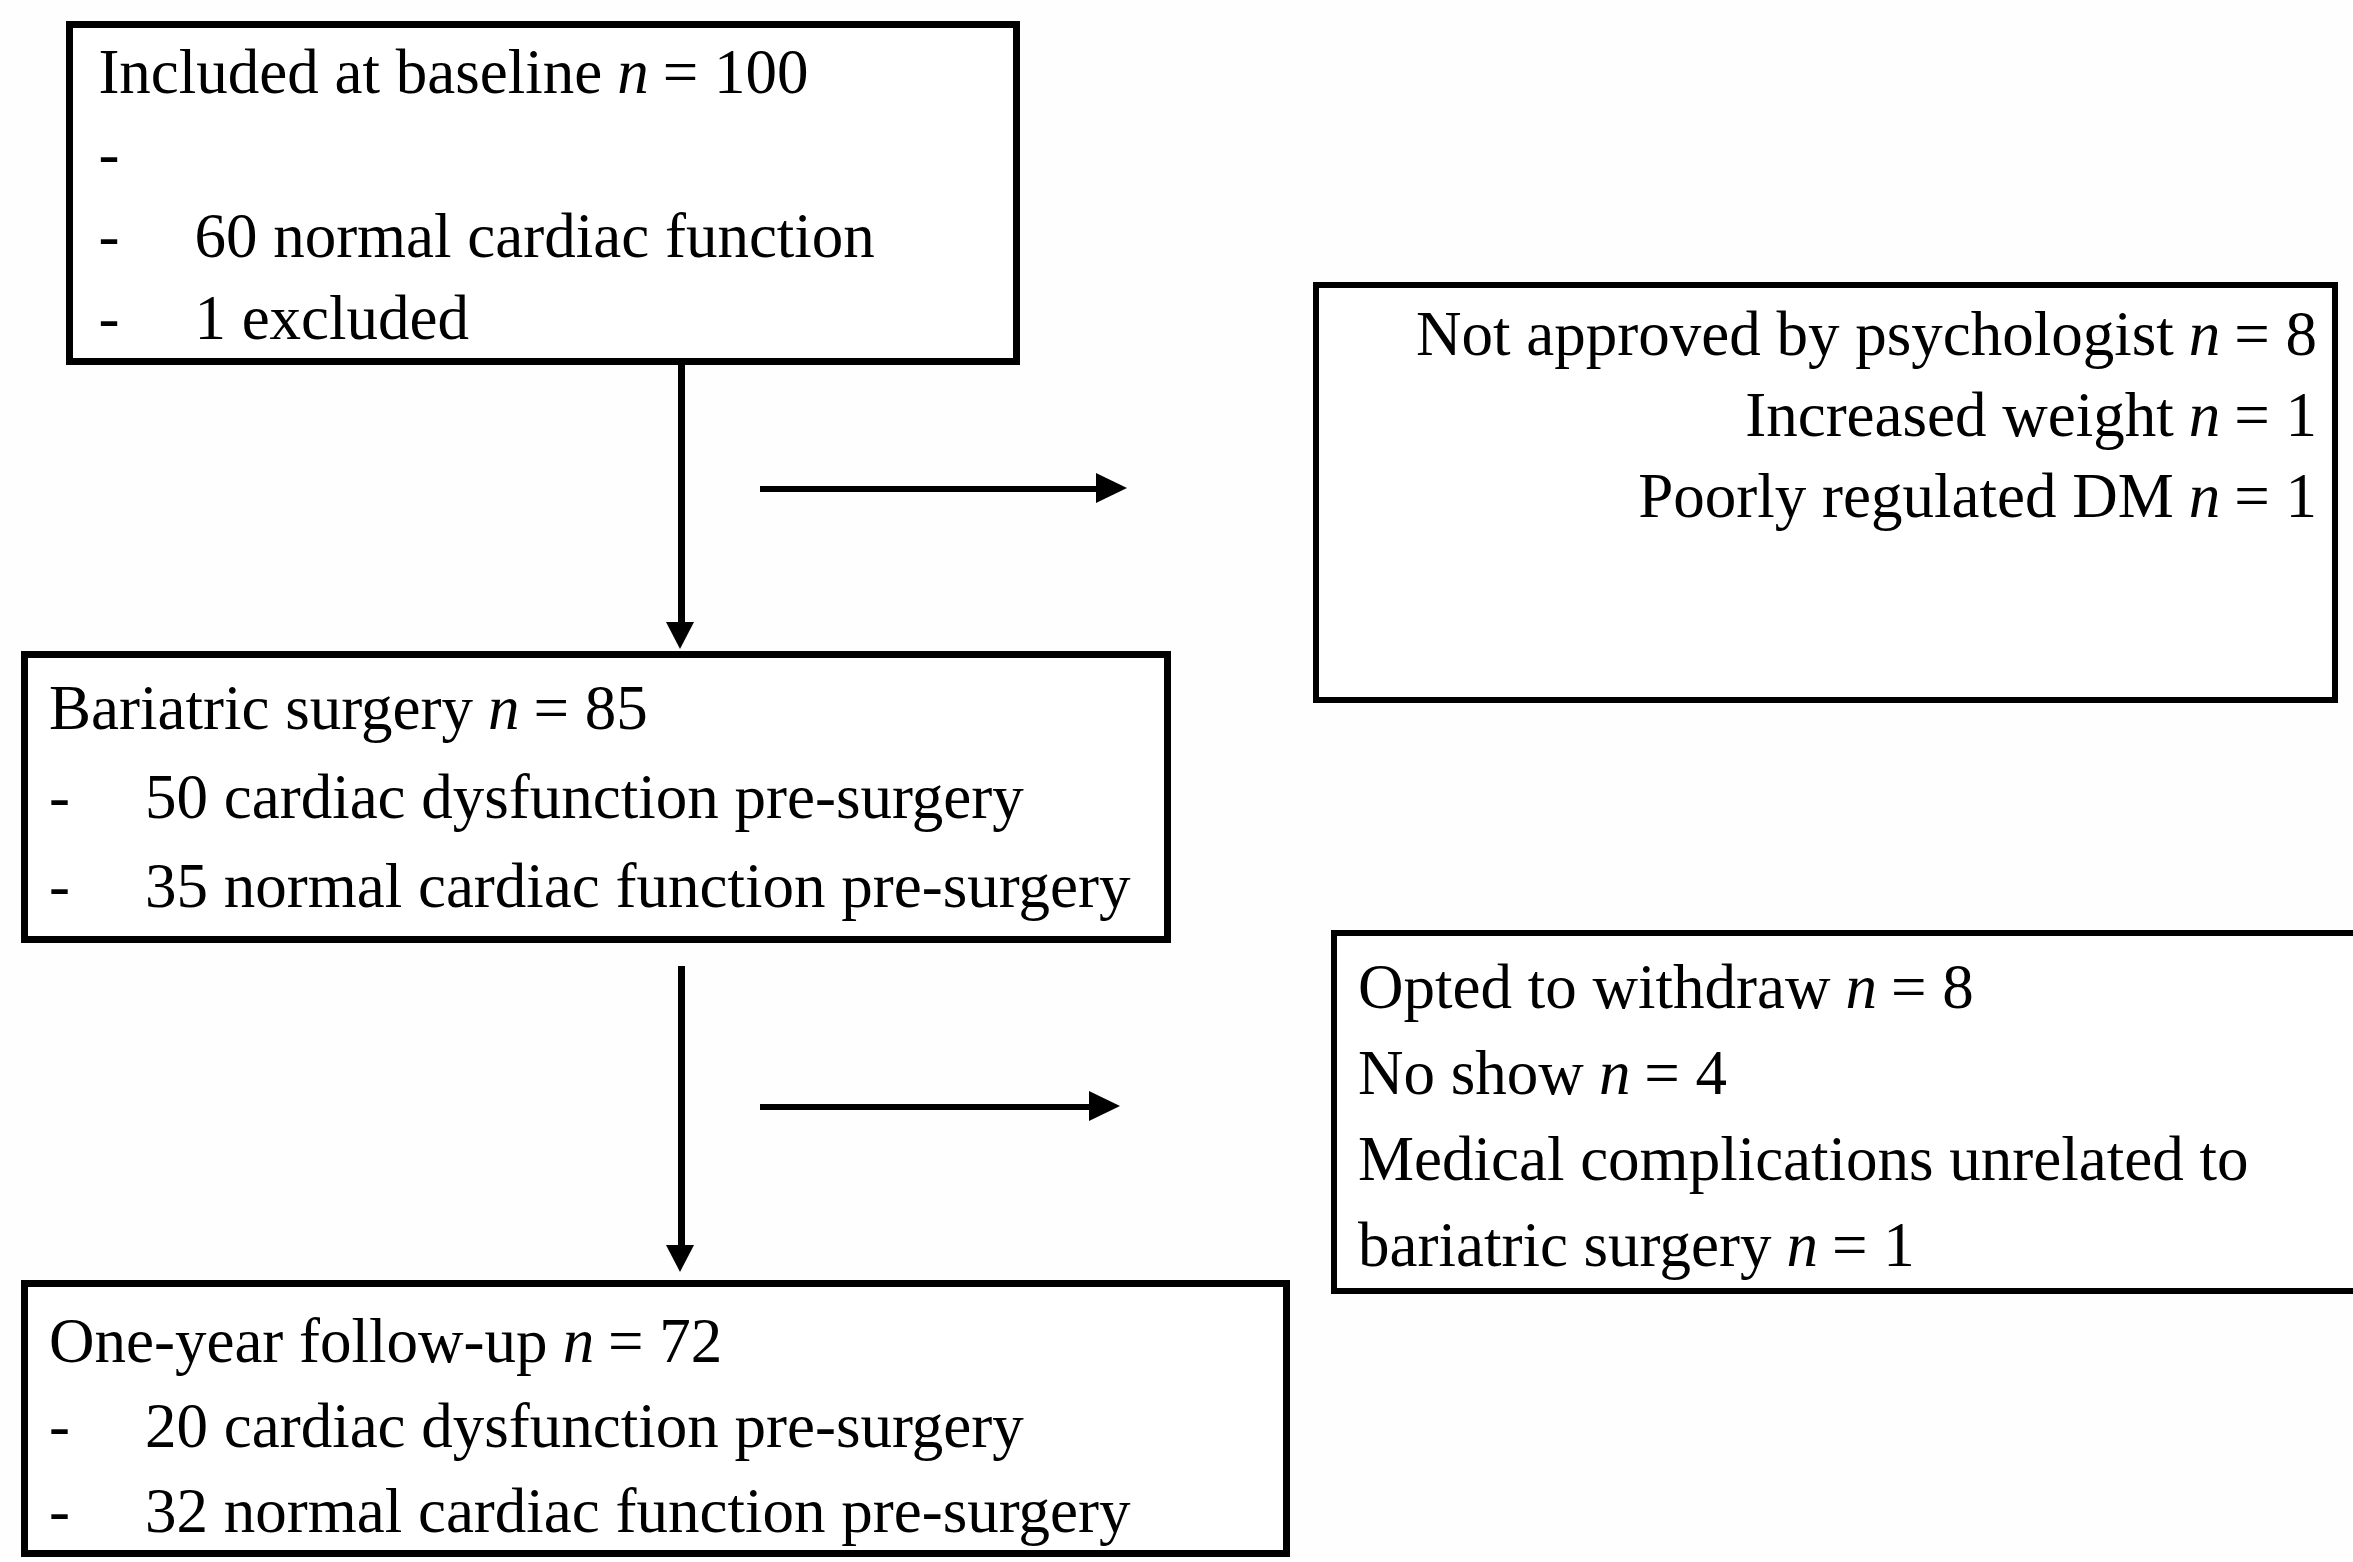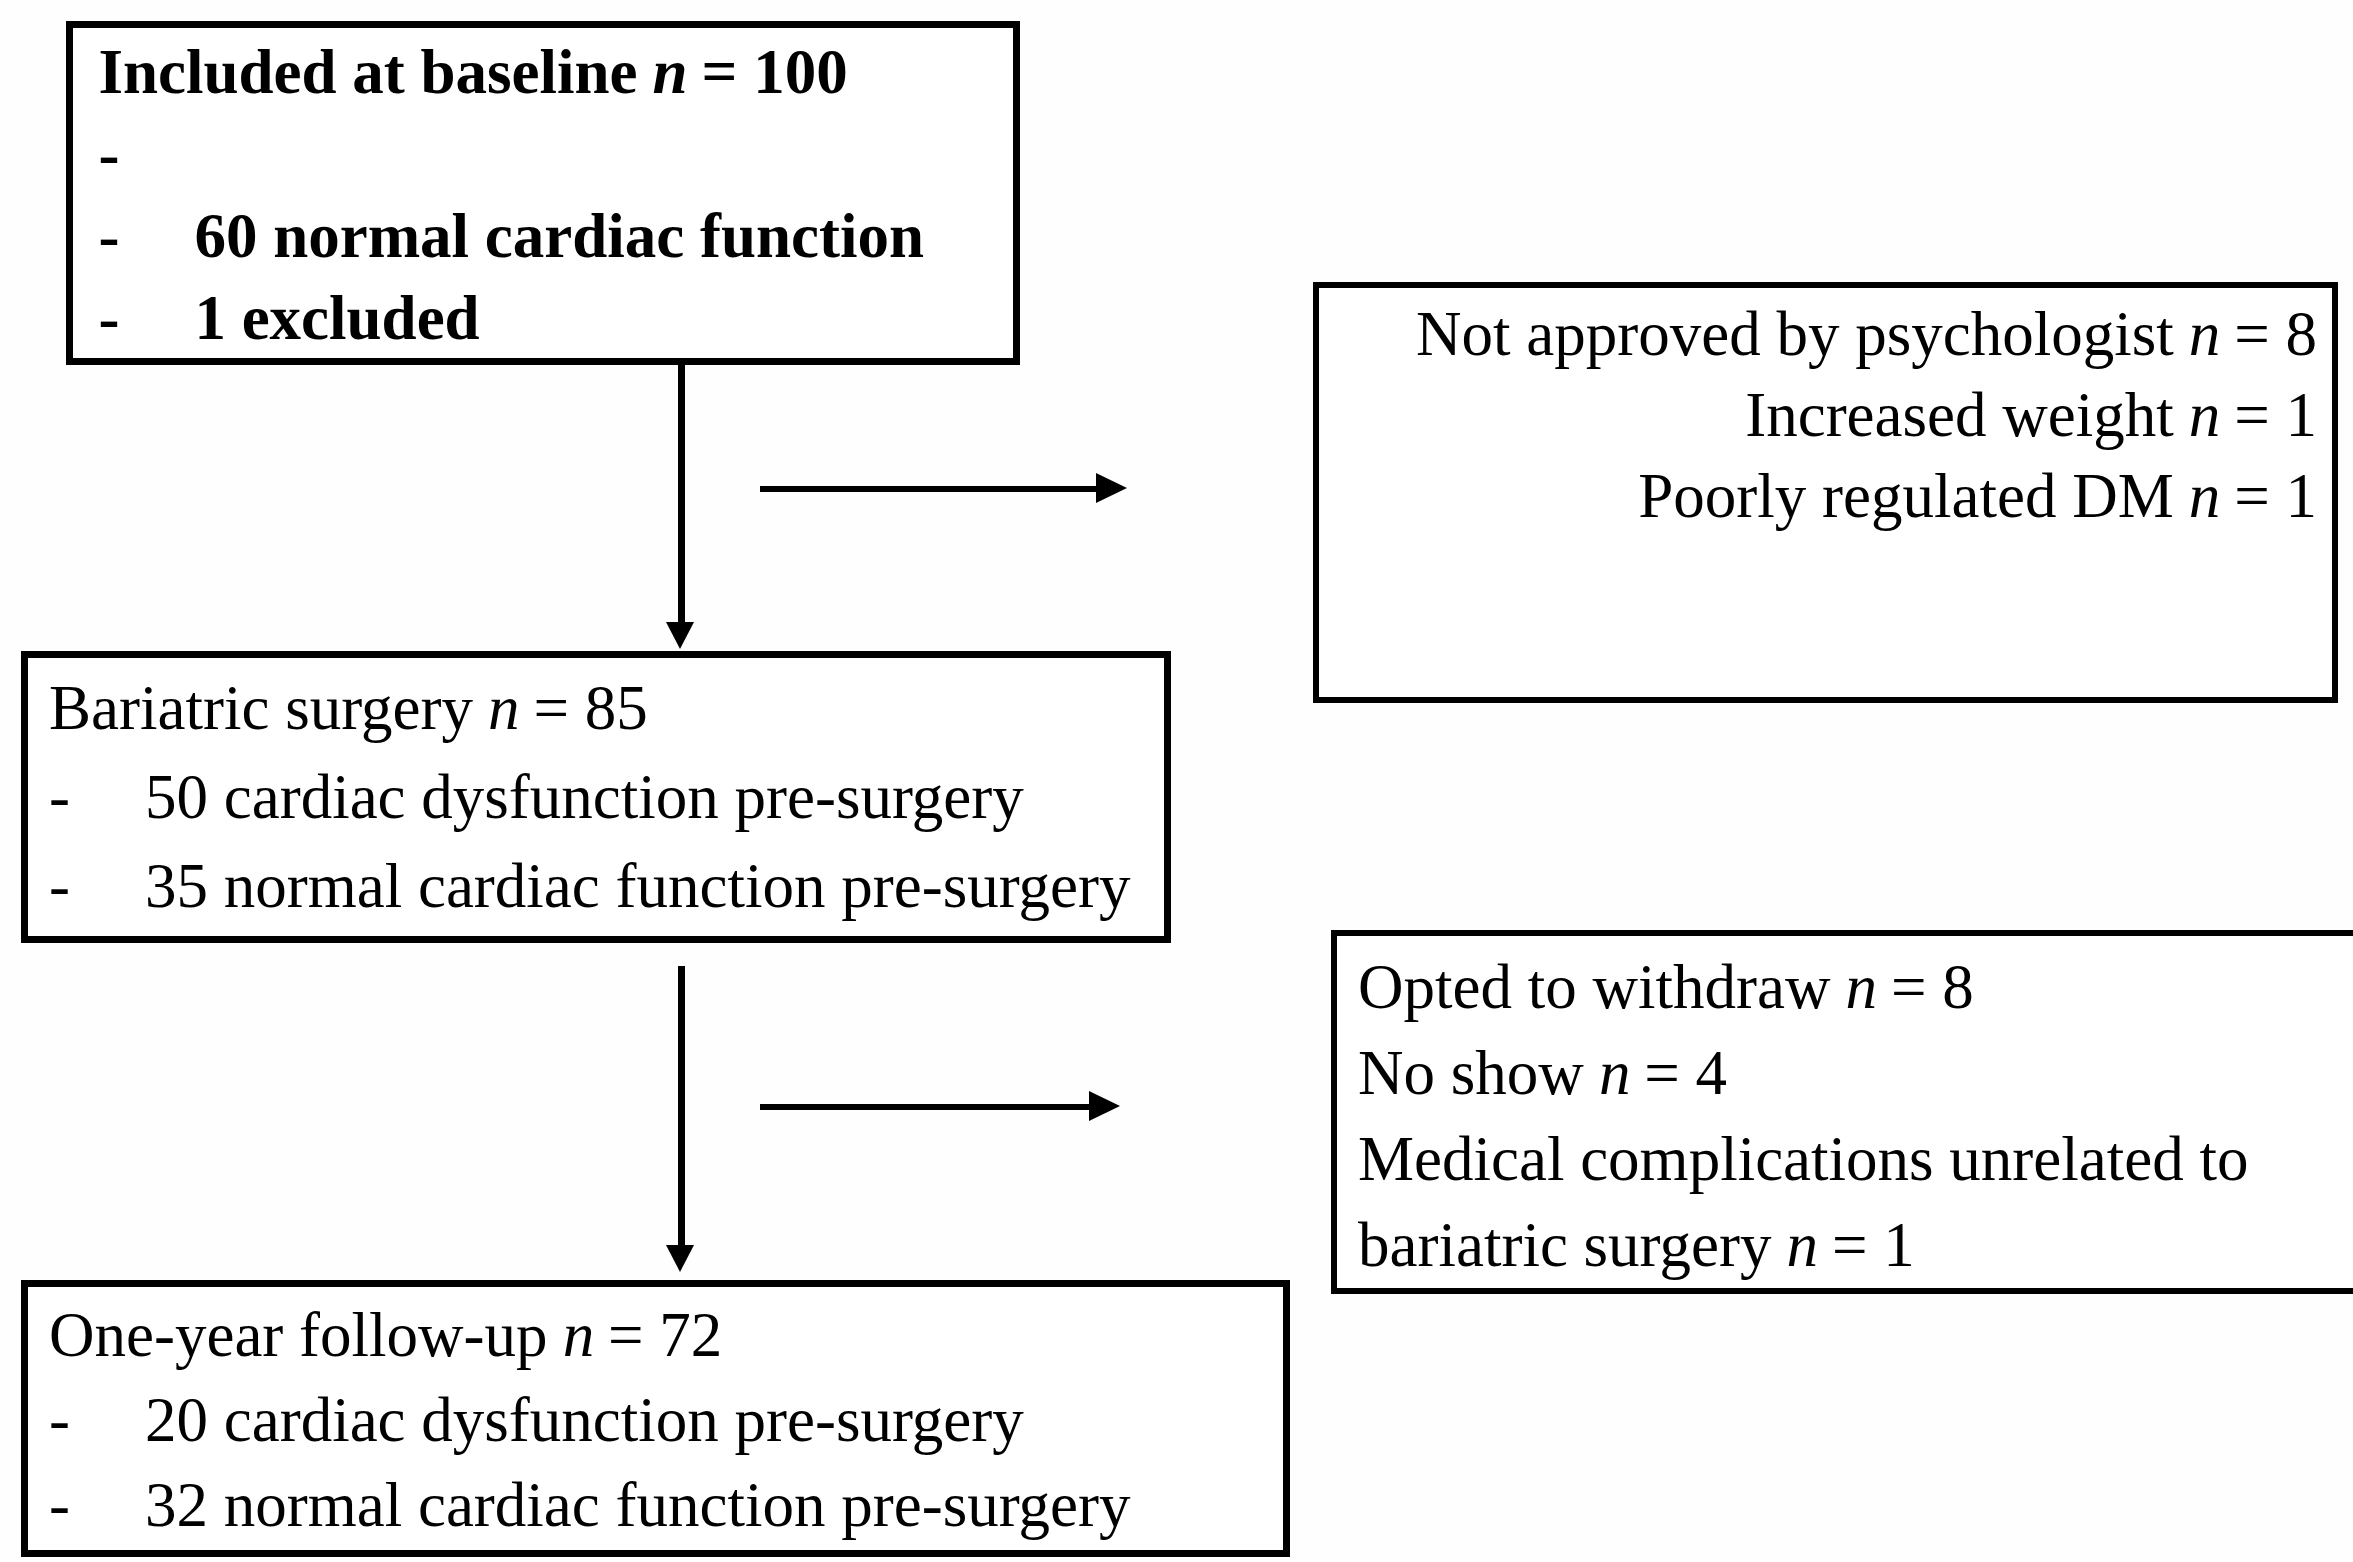--- a/index.html
+++ b/index.html
@@ -19,30 +19,30 @@
   .box {
     position: absolute;
     box-sizing: border-box;
     background: #ffffff;
     border: 7.5px solid #000000;
     font-size: 63px;
   }
   .box.thin { border-width: 6.7px; }
 
   
-  .box-baseline  { left: 66px;   top: 21px;   width: 954px; height: 344px; font-weight: bold; }
+  .box-baseline  { left: 66px;   top: 21px;   width: 954px; height: 344px; }
   .box-surgery   { left: 21px;   top: 651px;  width: 1150px; height: 292px; }
   .box-followup  { left: 21px;   top: 1280px; width: 1269px; height: 277px; }
   
   .box-excl1     { left: 1313px; top: 282px;  width: 1025px; height: 421px; }
   .box-excl2     { left: 1331px; top: 930px; width: 1096px; height: 364px; }
 
   .content-baseline { padding: 3px 15px 0 25.4px;  line-height: 82px; }
   .content-surgery  { padding: 6px 15px 0 21px;  line-height: 89px; }
-  .content-followup { padding: 6px 15px 0 21px;  line-height: 85px; }
+  .content-followup { padding: 12px 15px 0 21px;  line-height: 85px; }
   .content-excl1    { padding: 6px 15px 0 21px;  line-height: 81px; text-align: right; }
   .content-excl2    { padding: 7.5px 15px 0 21px; line-height: 86px; }
 
   .line { white-space: normal; }
   .nsym {
     font-style: italic;
     margin-left: 0.24em;
     margin-right: 0.22em;
   }
   .bullet { display: flex; align-items: baseline; }

